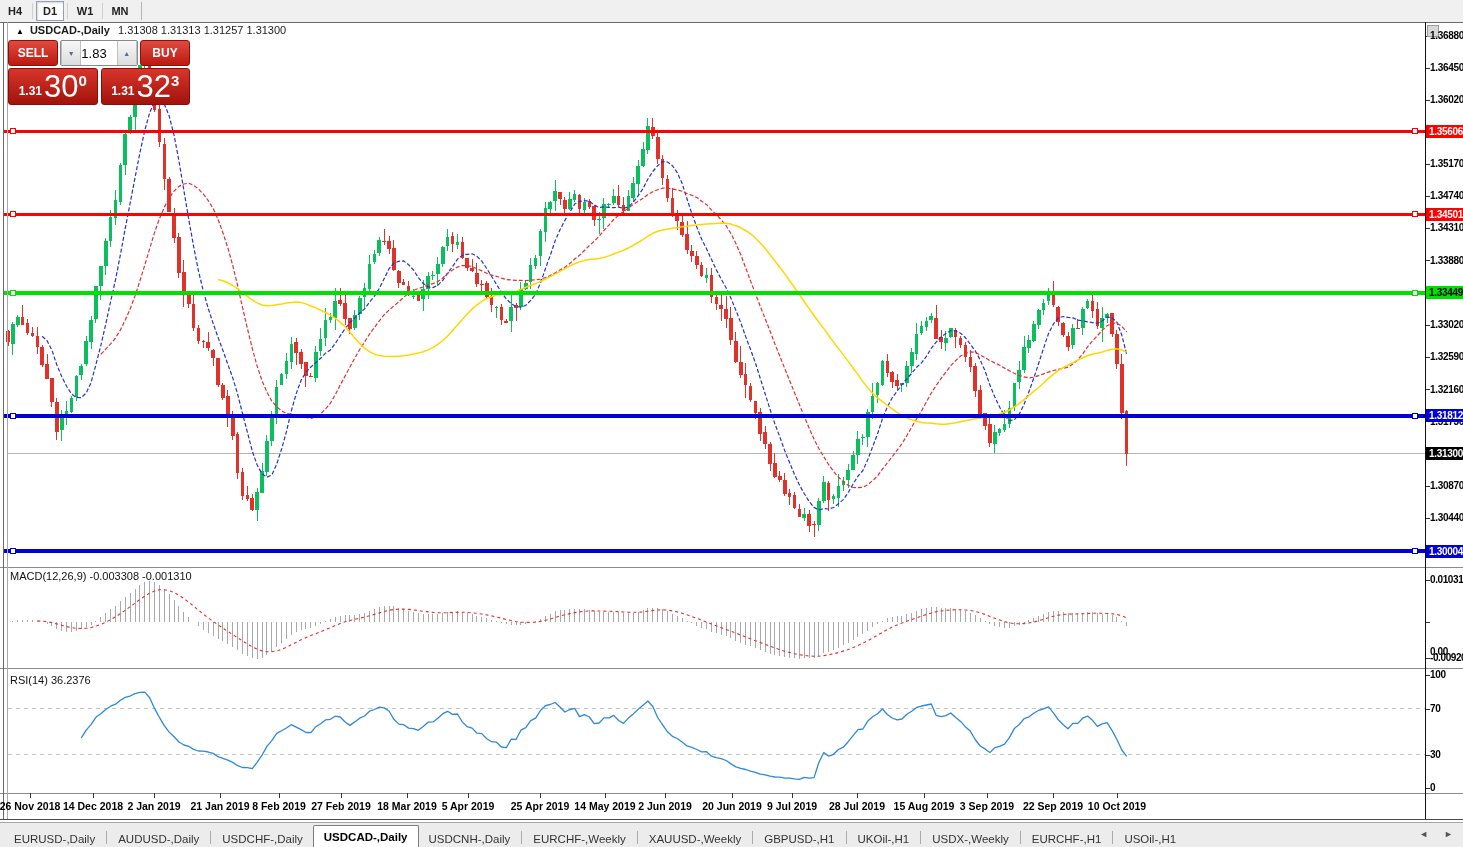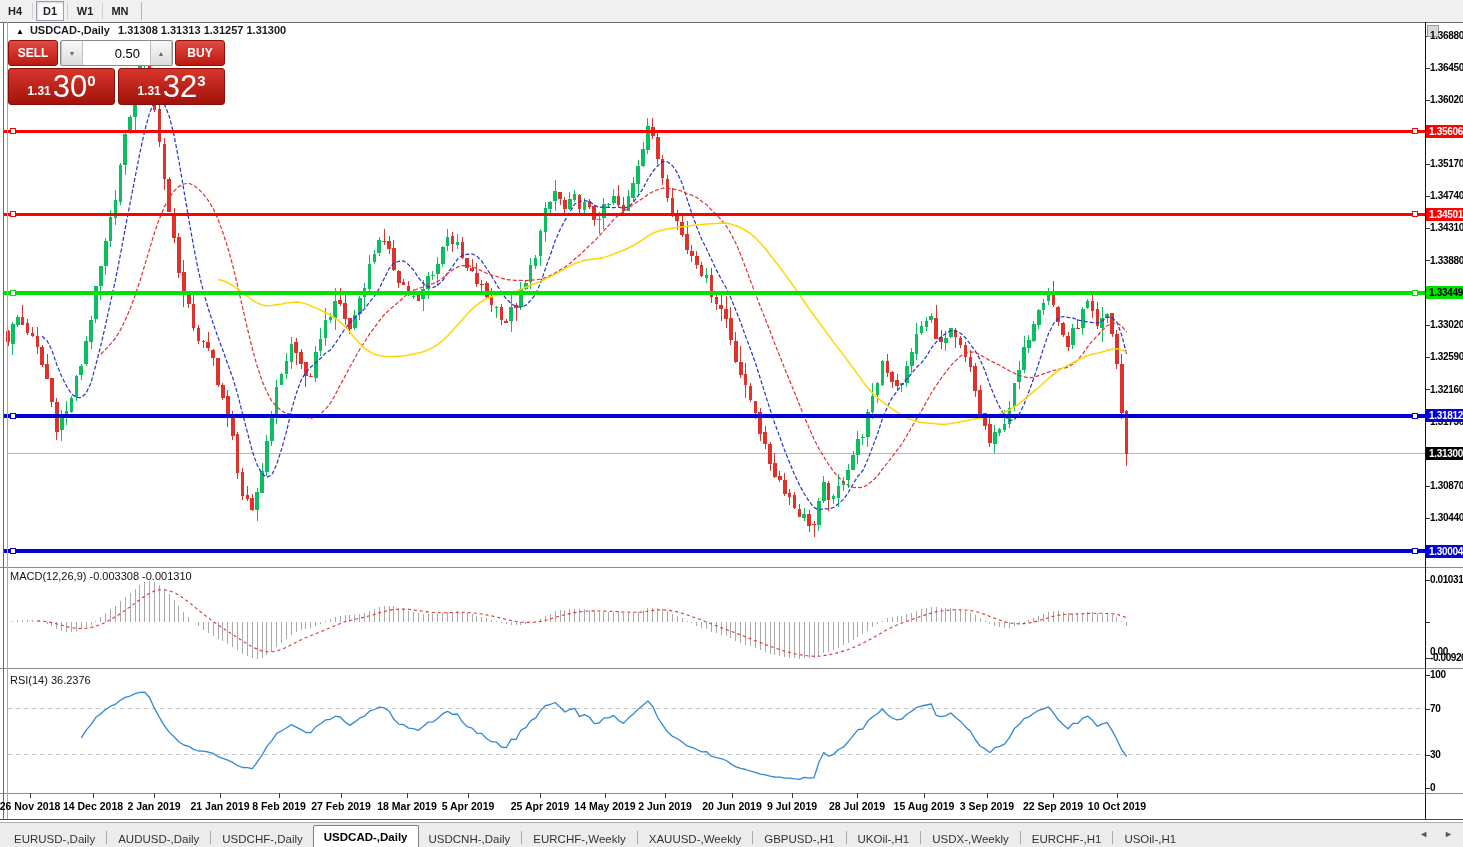--- a/index.html
+++ b/index.html
@@ -12,23 +12,23 @@
     font:700 11px "Liberation Sans",sans-serif;color:#222;border:1px solid transparent;cursor:pointer;}
   .tf-btn.active{background:#fdfdfd;border:1px solid #96a0b0;box-shadow:inset 1px 1px 2px rgba(0,0,0,.15);}
   .tf-sep{width:1px;height:16px;background:#cfcfcf;margin:0 2px;}
   .tf-group-sep{width:1px;height:18px;background:#b5b5b5;margin-left:6px;}
   
   #chart-svg{position:absolute;left:0;top:0;z-index:1;}
   
   .chart-title{position:absolute;left:16px;top:24px;z-index:3;font:700 11px "Liberation Sans",sans-serif;
     color:#1a1a1a;letter-spacing:0;white-space:nowrap;}
   .chart-title .arr{font-size:8px;margin-right:6px;color:#000;}
-  .chart-title .ohlc{margin-left:8px;font-weight:700;}
+  .chart-title .ohlc{margin-left:8px;font-weight:400;}
   
-  .trade-widget{position:absolute;left:8px;top:40px;width:217px;z-index:4;}
+  .trade-widget{position:absolute;left:8px;top:40px;width:182px;z-index:4;}
   .tw-row1{display:flex;height:26px;}
   .tw-btn{width:48px;background:linear-gradient(#e04a40,#bd1a10);border:1px solid #8f0f08;border-radius:3px;
     color:#fff;font:700 12px "Liberation Sans",sans-serif;display:flex;align-items:center;justify-content:center;cursor:pointer;}
   .vol-box{flex:1;display:flex;margin:0 2px;border:1px solid #8a8a8a;background:#fff;border-radius:2px;overflow:hidden;}
   .vol-spin{width:20px;background:linear-gradient(#f8f8f8,#dcdcdc);border:0;border-left:1px solid #c0c0c0;border-right:1px solid #c0c0c0;
     color:#5a6b85;font-size:7px;display:flex;align-items:center;justify-content:center;cursor:pointer;}
   .vol-value{flex:1;display:flex;align-items:center;justify-content:flex-end;padding-right:10px;
     font:400 13px "Liberation Sans",sans-serif;color:#000;}
   .tw-row2{display:flex;margin-top:2px;height:37px;}
   .price-panel{flex:1;background:linear-gradient(#d8352b,#a1130b);border:1px solid #8a0e08;border-radius:3px;
@@ -847,21 +847,21 @@
 
   <div class="chart-title">
     <span class="arr">▲</span><span>USDCAD-,Daily</span><span class="ohlc">1.31308 1.31313 1.31257 1.31300</span>
   </div>
 
   <div class="trade-widget">
     <div class="tw-row1">
       <div class="tw-btn">SELL</div>
       <div class="vol-box">
         <div class="vol-spin">▼</div>
-        <div class="vol-value">0.50</div>
+        <div class="vol-value">1.83</div>
         <div class="vol-spin">▲</div>
       </div>
       <div class="tw-btn">BUY</div>
     </div>
     <div class="tw-row2">
       <div class="price-panel">
         <span class="price-small">1.31</span>
         <span class="price-big">30</span>
         <span class="price-sup">0</span>
       </div>

